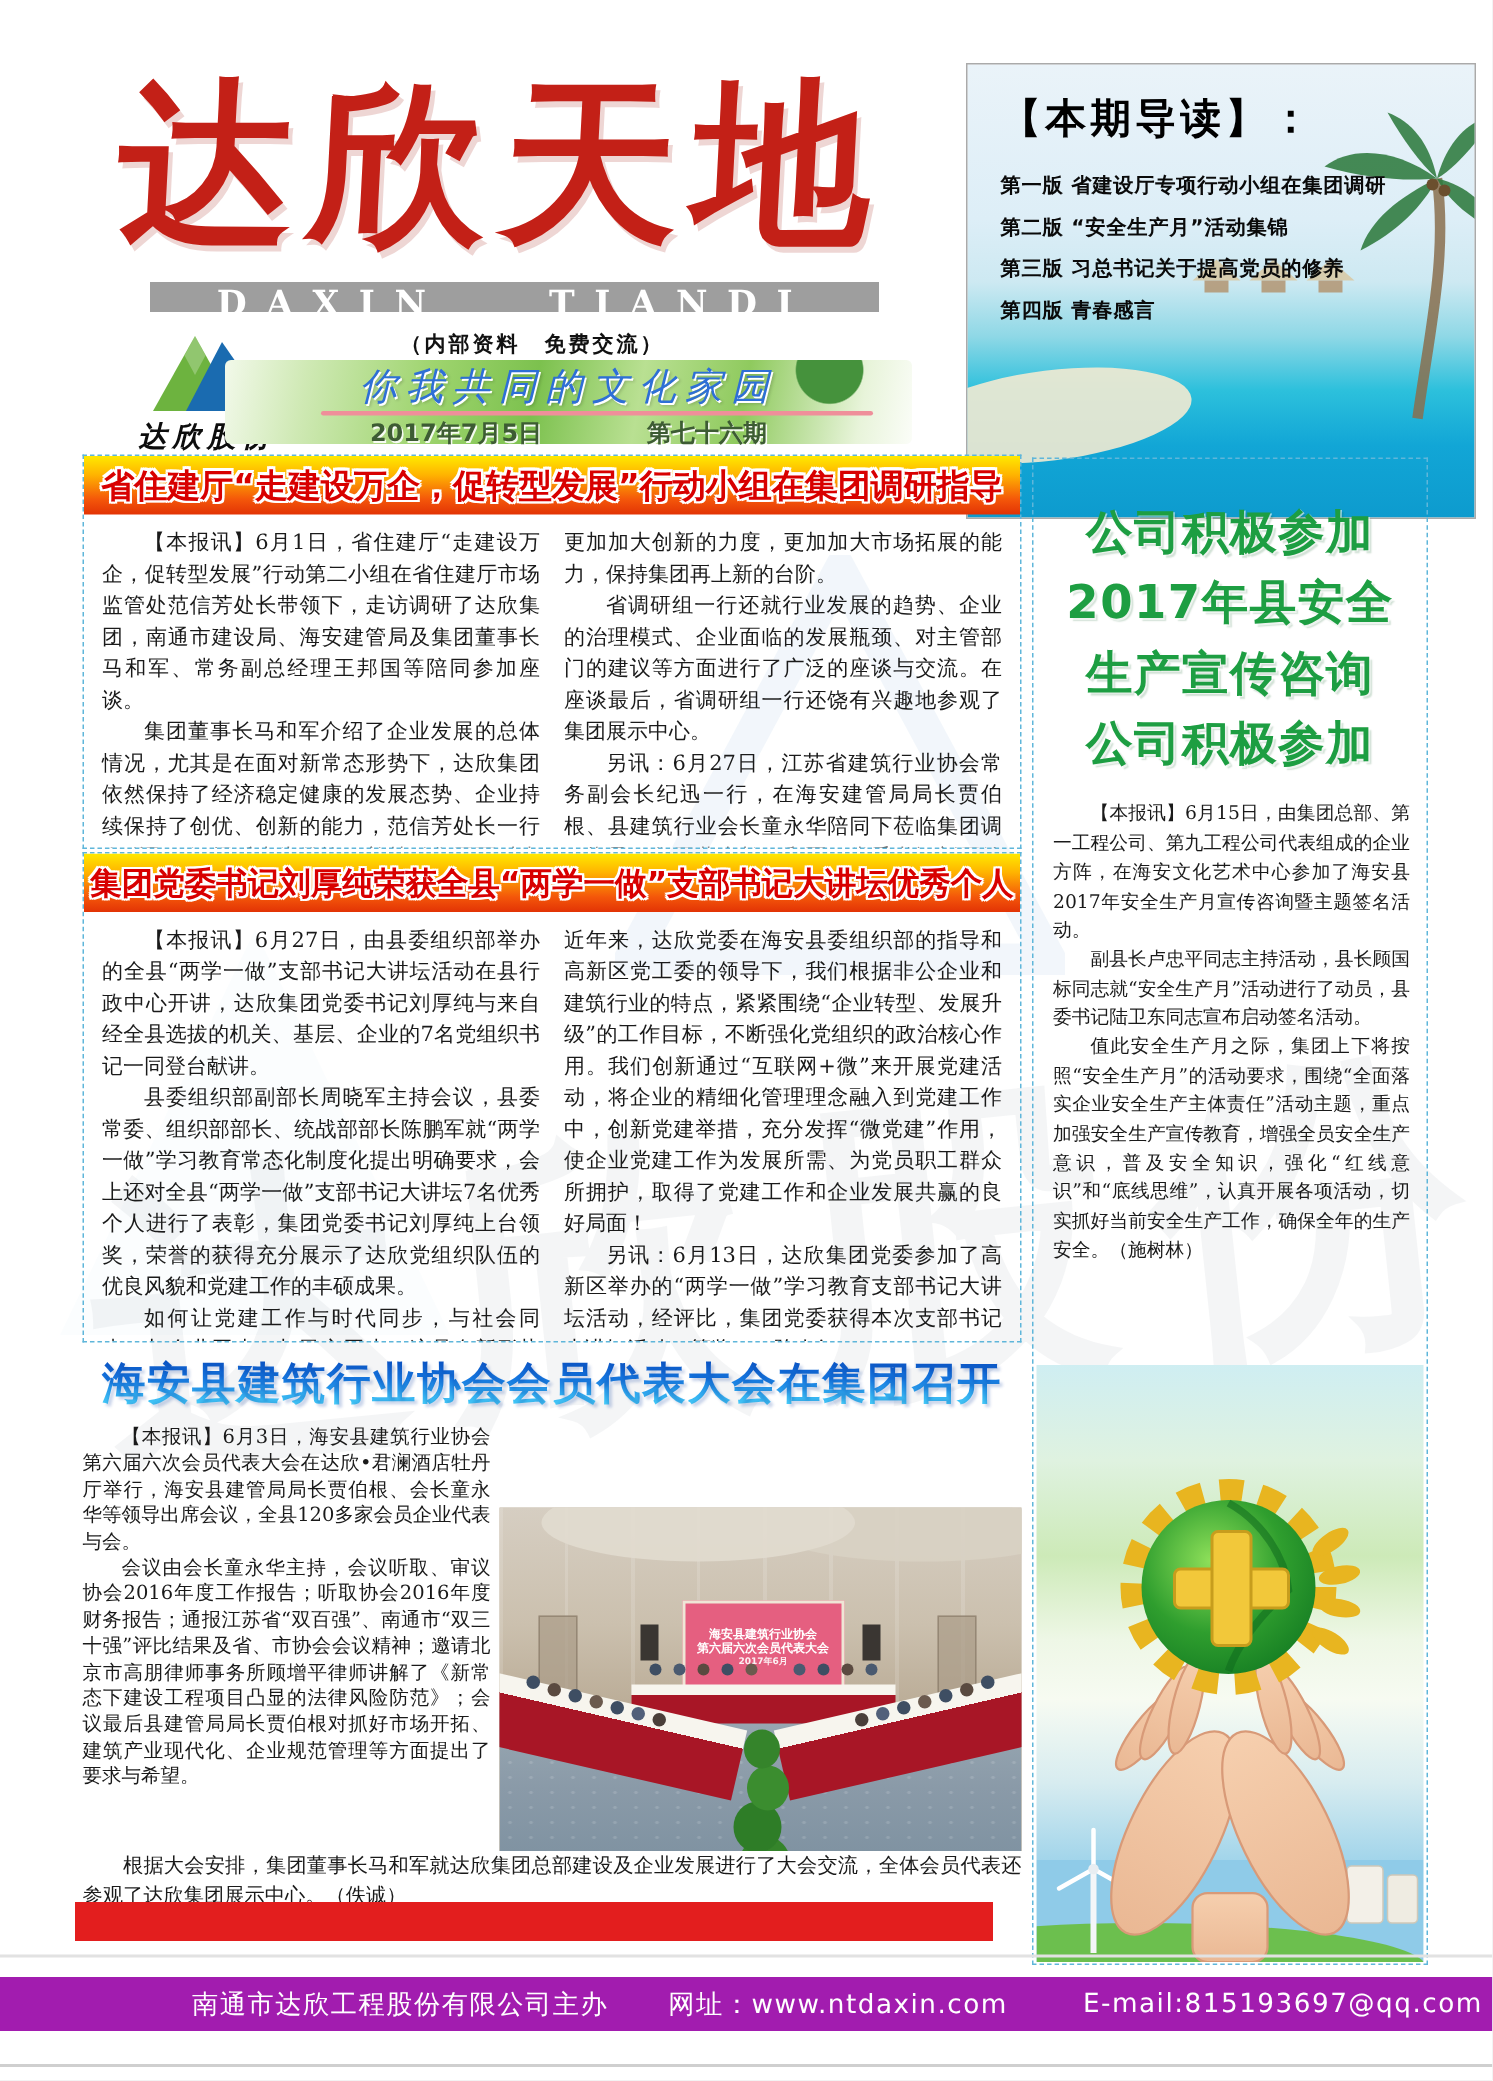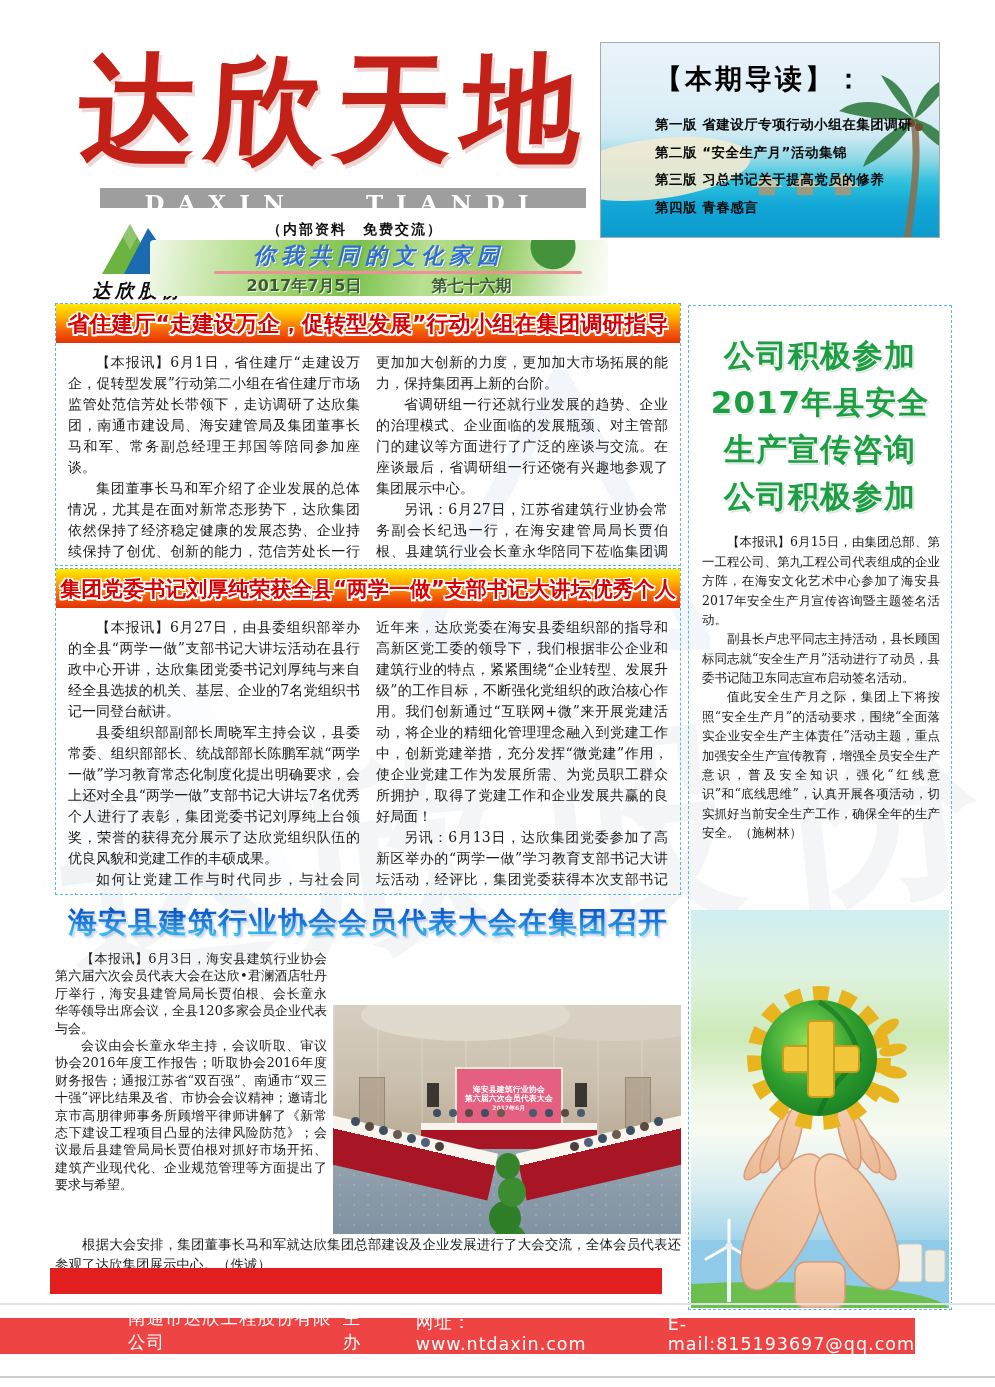--- a/index.html
+++ b/index.html
@@ -27,31 +27,31 @@
   .mast-note{position:absolute;left:235px;top:221px;width:240px;text-align:center;
              font-size:14px;font-weight:bold;letter-spacing:2px;color:#111;
              font-family:"DejaVu Sans",sans-serif;}
   .logo{position:absolute;left:82px;top:220px;width:112px;height:74px;text-align:center;}
   .logo-name{font-size:19px;font-weight:bold;font-style:italic;letter-spacing:4px;color:#0d0d0d;margin-top:-2px;}
   .grass{position:absolute;left:150px;top:240px;width:458px;height:56px;
          background:
            radial-gradient(circle at 88% 12%, #45923c 0 22px, rgba(69,146,60,0) 23px),
            linear-gradient(100deg,#f2f9ea 0%,#cfe9b4 12%,#9ed46e 30%,#7cc14e 45%,#b9e092 60%,#8fca5e 75%,#e8f4da 92%,#fbfdf8 100%);
          border-radius:4px;}
-  .slogan{font-family:"DejaVu Sans",sans-serif;font-size:22px;font-weight:bold;font-style:italic;
+  .slogan{font-family:"DejaVu Sans",sans-serif;font-size:25px;font-weight:normal;font-style:italic;
           color:#2e6fd6;letter-spacing:6px;text-align:center;margin-top:1px;
           text-shadow:1px 1px 0 #fff,2px 2px 2px rgba(0,0,0,.18);}
   .slogan-line{height:3px;background:#ef8f9a;margin:0 26px 2px 64px;border-radius:2px;}
   .date-row{display:flex;justify-content:center;gap:70px;font-family:"DejaVu Sans",sans-serif;
             font-size:16px;font-weight:bold;color:#3d5c33;text-shadow:1px 1px 0 rgba(255,255,255,.9);}
 
   
-  .guide{position:absolute;left:600px;top:42px;width:340px;height:196px;border:1px solid #aaa;
+  .guide{position:absolute;left:644px;top:42px;width:340px;height:304px;border:1px solid #aaa;
          overflow:hidden;
-         background:linear-gradient(180deg,#eaf3f9 0%,#ddeef7 34%,#cde9f2 48%,#8fd8e6 60%,#2cc0dc 72%,#12a6d6 84%,#0d9bce 100%);padding-left:32px;}
+         background:linear-gradient(180deg,#eaf3f9 0%,#ddeef7 34%,#cde9f2 48%,#8fd8e6 60%,#2cc0dc 72%,#12a6d6 84%,#0d9bce 100%);}
   .guide-sand{position:absolute;left:-40px;bottom:38px;width:190px;height:60px;background:#f2ead2;
               transform:rotate(-7deg);border-radius:50%;opacity:.9;}
   .guide-huts{position:absolute;left:150px;top:130px;display:flex;gap:6px;align-items:flex-end;opacity:.85;}
   .hut{width:0;height:0;border-left:16px solid transparent;border-right:16px solid transparent;
        border-bottom:14px solid #d9c9a4;position:relative;}
   .hut::after{content:"";position:absolute;left:-8px;top:14px;width:16px;height:8px;background:#b39572;}
   .palm{position:absolute;right:-8px;top:18px;}
   .guide-inner{position:relative;padding:18px 18px 0 22px;font-family:"DejaVu Sans",sans-serif;}
   .guide-title{font-size:27px;font-weight:bold;letter-spacing:3px;color:#000;margin-bottom:14px;}
   .guide-item{font-size:13.5px;font-weight:bold;color:#0a0a0a;line-height:2.05;letter-spacing:.5px;}
@@ -119,22 +119,22 @@
               font-size:31px;line-height:1.52;color:#1d9e42;letter-spacing:1px;
               text-shadow:1px 1px 0 rgba(255,255,255,.6),2px 2px 1px rgba(0,90,30,.18);}
   .side-body{padding:12px 11px 0 13px;font-size:12.5px;line-height:1.55;text-align:justify;}
   .side-body p{margin:0;text-indent:2em;}
   .side-img{position:absolute;left:2px;top:604px;width:258px;height:398px;overflow:hidden;
             background:linear-gradient(180deg,#cfeef2 0%,#dff2e0 16%,#cdeab8 32%,#eef7e6 46%,#f7fbf2 56%,#d7ecf0 70%,#9ed3ea 84%,#bfe3f0 100%);}
 
   
   .red-bar{position:absolute;left:50px;top:1268px;width:612px;height:26px;background:#e31e1e;}
   .rule{position:absolute;left:0;top:1303px;width:995px;height:2px;background:#e2e2e2;}
-  .footer-bar{position:absolute;left:0;top:1318px;width:915px;height:36px;background:#ef4444;
-              display:flex;align-items:flex-end;color:#fff;font-family:"DejaVu Sans",sans-serif;
+  .footer-bar{position:absolute;left:0;top:1318px;width:995px;height:36px;background:#a21caf;
+              display:flex;align-items:center;color:#fff;font-family:"DejaVu Sans",sans-serif;
               font-size:17.5px;letter-spacing:1px;}
   .footer-bar span{display:inline-block;}
   .f-company{margin-left:128px;} .f-role{} .f-web{margin-left:40px;} .f-mail{margin-left:50px;}
   .bottom-edge{position:absolute;left:0;top:1376px;width:995px;height:2px;background:#cfcfcf;}
 </style>
 </head>
 <body>
 
 <div id="page">
 

